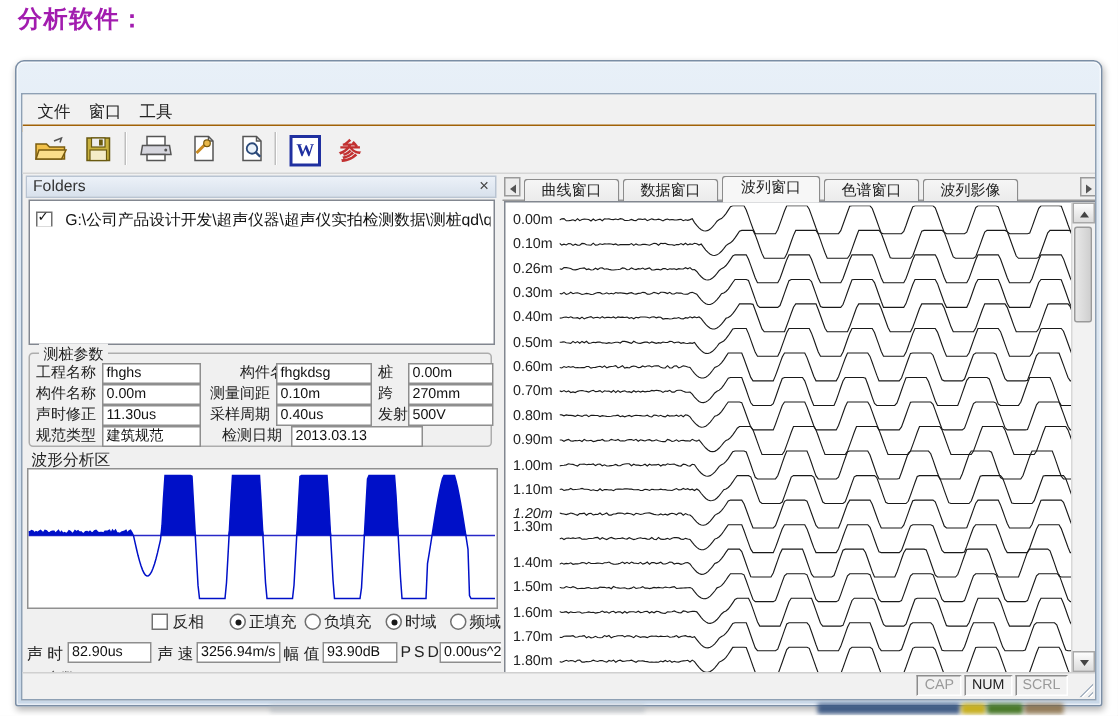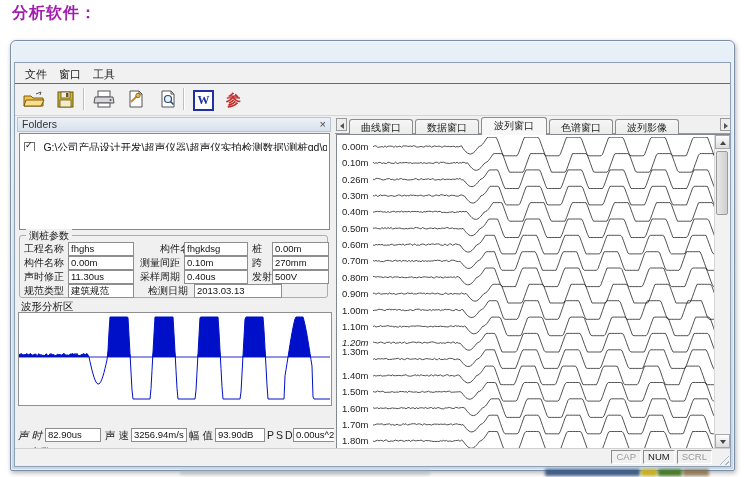--- a/index.html
+++ b/index.html
@@ -218,23 +218,35 @@
 
         <div class="wa-title">波形分析区</div>
         <div class="plot">
           <svg id="wave-analysis" width="311" height="92">
               <line x1="0" y1="44" x2="311" y2="44" stroke="#2828C8" stroke-width="1"></line>
               <path d="M0,44 L0,41.3 L1,41.6 L2,40.7 L3,41.1 L4,42.3 L5,41.4 L6,42.0 L7,41.2 L8,40.6 L9,41.6 L10,42.1 L11,40.6 L12,40.9 L13,42.0 L14,42.2 L15,41.5 L16,41.1 L17,41.2 L18,42.7 L19,41.6 L20,40.7 L21,42.6 L22,41.3 L23,42.6 L24,42.1 L25,42.6 L26,42.3 L27,40.8 L28,41.4 L29,42.6 L30,42.3 L31,40.7 L32,41.5 L33,40.8 L34,41.9 L35,41.6 L36,42.6 L37,42.6 L38,41.4 L39,41.3 L40,42.1 L41,41.2 L42,42.2 L43,42.0 L44,40.9 L45,40.6 L46,41.5 L47,42.2 L48,42.0 L49,42.0 L50,42.5 L51,41.1 L52,41.1 L53,41.0 L54,40.5 L55,42.5 L56,40.4 L57,41.7 L58,40.4 L59,42.4 L60,42.4 L61,42.7 L62,41.8 L63,41.5 L64,41.2 L65,40.5 L66,42.5 L67,41.0 L68,40.5 L69,42.0 L70,44.0 L71,44.0 L72,44.0 L73,44.0 L74,44.0 L75,44.0 L76,44.0 L77,44.0 L78,44.0 L79,44.0 L80,44.0 L81,44.0 L82,44.0 L83,44.0 L84,44.0 L85,44.0 L86,44.0 L87,44.0 L88,44.0 L89,37.3 L90,19.0 L91,4.0 L92,4.0 L93,4.0 L94,4.0 L95,4.0 L96,4.0 L97,4.0 L98,4.0 L99,4.0 L100,4.0 L101,4.0 L102,4.0 L103,4.0 L104,4.0 L105,4.0 L106,4.0 L107,4.0 L108,4.0 L109,4.5 L110,22.3 L111,40.6 L112,44.0 L113,44.0 L114,44.0 L115,44.0 L116,44.0 L117,44.0 L118,44.0 L119,44.0 L120,44.0 L121,44.0 L122,44.0 L123,44.0 L124,44.0 L125,44.0 L126,44.0 L127,44.0 L128,44.0 L129,44.0 L130,44.0 L131,44.0 L132,44.0 L133,44.0 L134,39.0 L135,20.8 L136,4.0 L137,4.0 L138,4.0 L139,4.0 L140,4.0 L141,4.0 L142,4.0 L143,4.0 L144,4.0 L145,4.0 L146,4.0 L147,4.0 L148,4.0 L149,4.0 L150,4.0 L151,4.0 L152,4.0 L153,4.0 L154,4.0 L155,20.6 L156,38.9 L157,44.0 L158,44.0 L159,44.0 L160,44.0 L161,44.0 L162,44.0 L163,44.0 L164,44.0 L165,44.0 L166,44.0 L167,44.0 L168,44.0 L169,44.0 L170,44.0 L171,44.0 L172,44.0 L173,44.0 L174,44.0 L175,44.0 L176,44.0 L177,44.0 L178,44.0 L179,40.8 L180,22.5 L181,4.6 L182,4.0 L183,4.0 L184,4.0 L185,4.0 L186,4.0 L187,4.0 L188,4.0 L189,4.0 L190,4.0 L191,4.0 L192,4.0 L193,4.0 L194,4.0 L195,4.0 L196,4.0 L197,4.0 L198,4.0 L199,4.0 L200,18.9 L201,37.2 L202,44.0 L203,44.0 L204,44.0 L205,44.0 L206,44.0 L207,44.0 L208,44.0 L209,44.0 L210,44.0 L211,44.0 L212,44.0 L213,44.0 L214,44.0 L215,44.0 L216,44.0 L217,44.0 L218,44.0 L219,44.0 L220,44.0 L221,44.0 L222,44.0 L223,44.0 L224,42.5 L225,24.2 L226,6.3 L227,4.0 L228,4.0 L229,4.0 L230,4.0 L231,4.0 L232,4.0 L233,4.0 L234,4.0 L235,4.0 L236,4.0 L237,4.0 L238,4.0 L239,4.0 L240,4.0 L241,4.0 L242,4.0 L243,4.0 L244,4.0 L245,17.2 L246,35.4 L247,44.0 L248,44.0 L249,44.0 L250,44.0 L251,44.0 L252,44.0 L253,44.0 L254,44.0 L255,44.0 L256,44.0 L257,44.0 L258,44.0 L259,44.0 L260,44.0 L261,44.0 L262,44.0 L263,44.0 L264,44.0 L265,44.0 L266,44.0 L267,44.0 L268,44.0 L269,44.0 L270,37.7 L271,31.4 L272,25.4 L273,19.8 L274,14.6 L275,9.9 L276,6.0 L277,4.0 L278,4.0 L279,4.0 L280,4.0 L281,4.0 L282,4.0 L283,4.0 L284,4.0 L285,7.6 L286,11.8 L287,16.7 L288,22.1 L289,27.9 L290,34.1 L291,40.4 L292,44.0 L293,44.0 L294,44.0 L295,44.0 L296,44.0 L297,44.0 L298,44.0 L299,44.0 L300,44.0 L301,44.0 L302,44.0 L303,44.0 L304,44.0 L305,44.0 L306,44.0 L307,44.0 L308,44.0 L309,44.0 L310,44.0 L311,44.0 L311,44 Z" fill="#0010C8"></path>
               <path d="M0,41.3 L1,41.6 L2,40.7 L3,41.1 L4,42.3 L5,41.4 L6,42.0 L7,41.2 L8,40.6 L9,41.6 L10,42.1 L11,40.6 L12,40.9 L13,42.0 L14,42.2 L15,41.5 L16,41.1 L17,41.2 L18,42.7 L19,41.6 L20,40.7 L21,42.6 L22,41.3 L23,42.6 L24,42.1 L25,42.6 L26,42.3 L27,40.8 L28,41.4 L29,42.6 L30,42.3 L31,40.7 L32,41.5 L33,40.8 L34,41.9 L35,41.6 L36,42.6 L37,42.6 L38,41.4 L39,41.3 L40,42.1 L41,41.2 L42,42.2 L43,42.0 L44,40.9 L45,40.6 L46,41.5 L47,42.2 L48,42.0 L49,42.0 L50,42.5 L51,41.1 L52,41.1 L53,41.0 L54,40.5 L55,42.5 L56,40.4 L57,41.7 L58,40.4 L59,42.4 L60,42.4 L61,42.7 L62,41.8 L63,41.5 L64,41.2 L65,40.5 L66,42.5 L67,41.0 L68,40.5 L69,42.0 L70,44.1 L71,48.6 L72,53.0 L73,57.2 L74,60.9 L75,64.2 L76,66.9 L77,69.0 L78,70.4 L79,71.0 L80,70.8 L81,69.9 L82,68.3 L83,65.9 L84,63.0 L85,59.5 L86,55.6 L87,51.3 L88,46.9 L89,37.3 L90,19.0 L91,4.0 L92,4.0 L93,4.0 L94,4.0 L95,4.0 L96,4.0 L97,4.0 L98,4.0 L99,4.0 L100,4.0 L101,4.0 L102,4.0 L103,4.0 L104,4.0 L105,4.0 L106,4.0 L107,4.0 L108,4.0 L109,4.5 L110,22.3 L111,40.6 L112,59.0 L113,77.1 L114,86.0 L115,86.0 L116,86.0 L117,86.0 L118,86.0 L119,86.0 L120,86.0 L121,86.0 L122,86.0 L123,86.0 L124,86.0 L125,86.0 L126,86.0 L127,86.0 L128,86.0 L129,86.0 L130,86.0 L131,86.0 L132,75.5 L133,57.4 L134,39.0 L135,20.8 L136,4.0 L137,4.0 L138,4.0 L139,4.0 L140,4.0 L141,4.0 L142,4.0 L143,4.0 L144,4.0 L145,4.0 L146,4.0 L147,4.0 L148,4.0 L149,4.0 L150,4.0 L151,4.0 L152,4.0 L153,4.0 L154,4.0 L155,20.6 L156,38.9 L157,57.3 L158,75.4 L159,86.0 L160,86.0 L161,86.0 L162,86.0 L163,86.0 L164,86.0 L165,86.0 L166,86.0 L167,86.0 L168,86.0 L169,86.0 L170,86.0 L171,86.0 L172,86.0 L173,86.0 L174,86.0 L175,86.0 L176,86.0 L177,77.2 L178,59.1 L179,40.8 L180,22.5 L181,4.6 L182,4.0 L183,4.0 L184,4.0 L185,4.0 L186,4.0 L187,4.0 L188,4.0 L189,4.0 L190,4.0 L191,4.0 L192,4.0 L193,4.0 L194,4.0 L195,4.0 L196,4.0 L197,4.0 L198,4.0 L199,4.0 L200,18.9 L201,37.2 L202,55.5 L203,73.7 L204,86.0 L205,86.0 L206,86.0 L207,86.0 L208,86.0 L209,86.0 L210,86.0 L211,86.0 L212,86.0 L213,86.0 L214,86.0 L215,86.0 L216,86.0 L217,86.0 L218,86.0 L219,86.0 L220,86.0 L221,86.0 L222,78.9 L223,60.9 L224,42.5 L225,24.2 L226,6.3 L227,4.0 L228,4.0 L229,4.0 L230,4.0 L231,4.0 L232,4.0 L233,4.0 L234,4.0 L235,4.0 L236,4.0 L237,4.0 L238,4.0 L239,4.0 L240,4.0 L241,4.0 L242,4.0 L243,4.0 L244,4.0 L245,17.2 L246,35.4 L247,53.8 L248,72.0 L249,86.0 L250,86.0 L251,86.0 L252,86.0 L253,86.0 L254,86.0 L255,86.0 L256,86.0 L257,86.0 L258,86.0 L259,86.0 L260,86.0 L261,86.0 L262,86.0 L263,86.0 L264,86.0 L265,86.0 L266,62.8 L267,56.7 L268,50.5 L269,44.1 L270,37.7 L271,31.4 L272,25.4 L273,19.8 L274,14.6 L275,9.9 L276,6.0 L277,4.0 L278,4.0 L279,4.0 L280,4.0 L281,4.0 L282,4.0 L283,4.0 L284,4.0 L285,7.6 L286,11.8 L287,16.7 L288,22.1 L289,27.9 L290,34.1 L291,40.4 L292,46.8 L293,53.2 L294,84.0 L295,86.0 L296,86.0 L297,86.0 L298,86.0 L299,86.0 L300,86.0 L301,86.0 L302,86.0 L303,86.0 L304,86.0 L305,86.0 L306,86.0 L307,86.0 L308,86.0 L309,86.0 L310,86.0 L311,86.0" fill="none" stroke="#0010C8" stroke-width="1"></path>
             </svg>
         </div>
 
+        <div class="ctrl-row">
+          <span class="cb" style="left:84px;"></span>
+          <span class="clabel" style="left:98px;">反相</span>
+          <span class="radio sel" style="left:136px;"></span>
+          <span class="clabel" style="left:149px;">正填充</span>
+          <span class="radio" style="left:186px;"></span>
+          <span class="clabel" style="left:199px;">负填充</span>
+          <span class="radio sel" style="left:240px;"></span>
+          <span class="clabel" style="left:253px;">时域</span>
+          <span class="radio" style="left:283px;"></span>
+          <span class="clabel" style="left:296px;">频域</span>
+        </div>
 
         <div class="readouts">
-          <span class="rlabel" style="left:1px;font-style:italic;">声 时</span>
+          <span class="rlabel" style="left:1px;">声 时</span>
           <span class="rfield" style="left:28px;width:52px;">82.90us</span>
           <span class="rlabel" style="left:88px;">声 速</span>
           <span class="rfield" style="left:114px;width:52px;">3256.94m/s</span>
           <span class="rlabel" style="left:172px;">幅 值</span>
           <span class="rfield" style="left:198px;width:46px;">93.90dB</span>
           <span class="rlabel psd" style="left:250px;">PSD</span>
           <span class="rfield" style="left:276px;width:40px;">0.00us^2/m</span>
         </div>
         <div class="partial">参数</div>
       </div>

